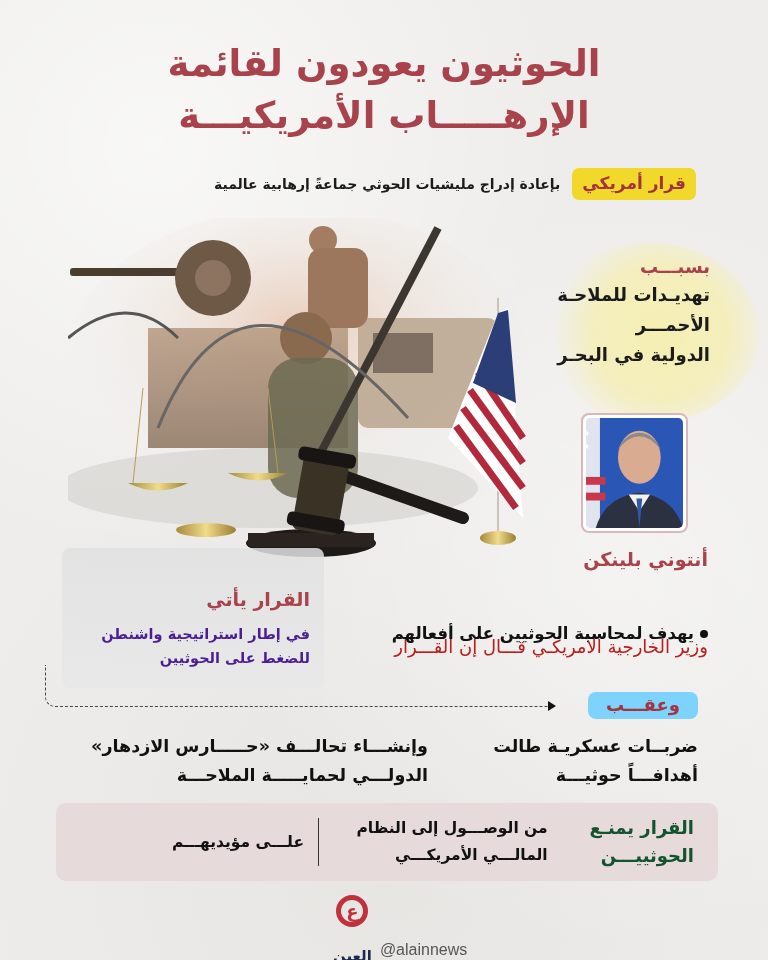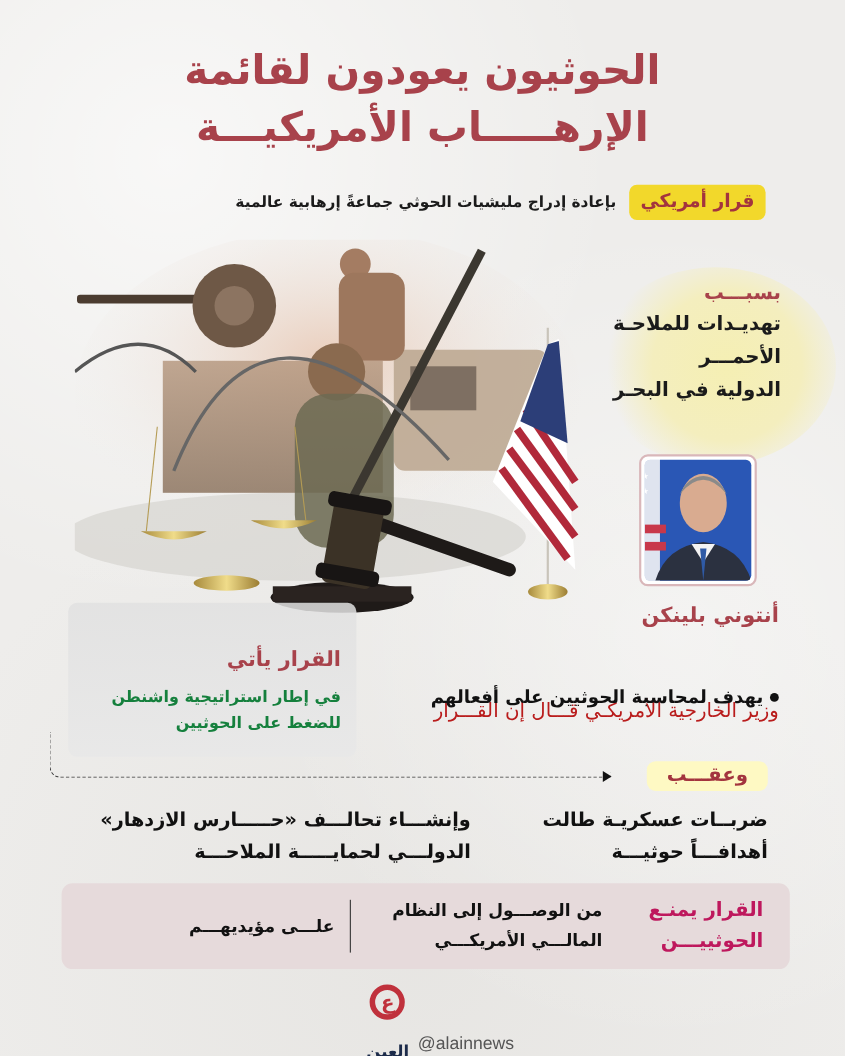--- a/index.html
+++ b/index.html
@@ -104,63 +104,63 @@
     left: 62px; top: 548px; width: 262px; height: 140px;
     background: linear-gradient(180deg, rgba(225,225,225,0.85), rgba(232,232,232,0.9));
     border-radius: 8px;
   }
   .strategy-title {
     right: 458px; top: 588px;
     color: #a8424b; font-weight: bold; font-size: 19px;
   }
   .strategy-text {
     right: 458px; top: 622px;
-    color: #15803d; font-weight: bold; font-size: 14.5px; line-height: 24px;
+    color: #4c1d95; font-weight: bold; font-size: 14.5px; line-height: 24px;
     text-align: right;
   }
 
   
   .connector {
     left: 45px; top: 665px; width: 510px; height: 42px;
     border-left: 1.5px dashed #444;
     border-bottom: 1.5px dashed #444;
     border-bottom-left-radius: 10px;
   }
   .connector-arrow {
     left: 548px; top: 701px;
     width: 0; height: 0;
     border-top: 5px solid transparent;
     border-bottom: 5px solid transparent;
     border-left: 8px solid #111;
   }
 
   .aftermath-pill {
     right: 70px; top: 692px;
-    background: #fef9c3; color: #a3343e;
+    background: #7dd3fc; color: #a3343e;
     font-weight: bold; font-size: 18px;
     padding: 2px 18px 4px; border-radius: 8px;
   }
 
   .after-col {
     color: #111; font-weight: bold; font-size: 17.5px; line-height: 29px;
     text-align: right;
   }
   .after-right { right: 70px; top: 732px; }
   .after-left { right: 340px; top: 732px; }
 
   
   .banner {
     left: 56px; top: 803px; width: 662px; height: 78px;
     background: #e6dadb;
     border-radius: 10px;
     display: flex; align-items: center;
     padding: 0 24px;
   }
   .banner-title {
-    color: #be185d; font-weight: bold; font-size: 18px; line-height: 28px;
+    color: #14532d; font-weight: bold; font-size: 18px; line-height: 28px;
     width: 140px; text-align: right;
   }
   .banner-col {
     color: #111; font-weight: bold; font-size: 15.5px; line-height: 27px;
     text-align: right;
   }
   .banner-c1 { width: 230px; padding-right: 10px; }
   .banner-divider { width: 1.5px; height: 48px; background: #333; margin: 0 14px; }
   .banner-c2 { width: 230px; }
 

